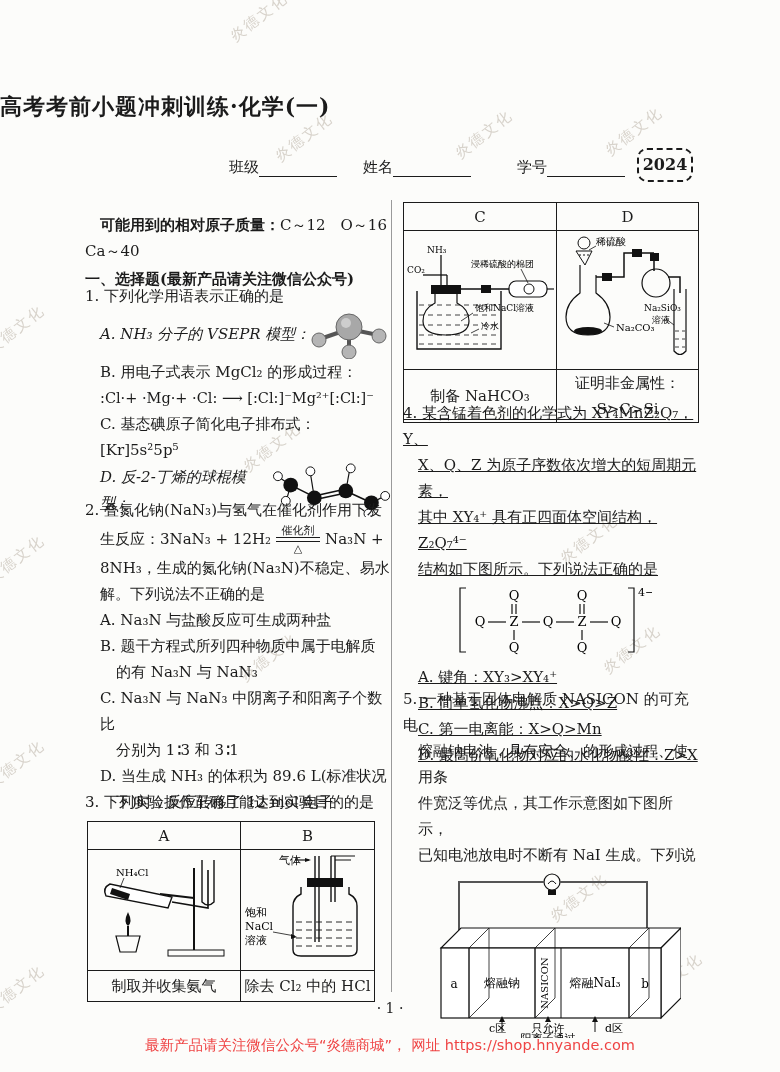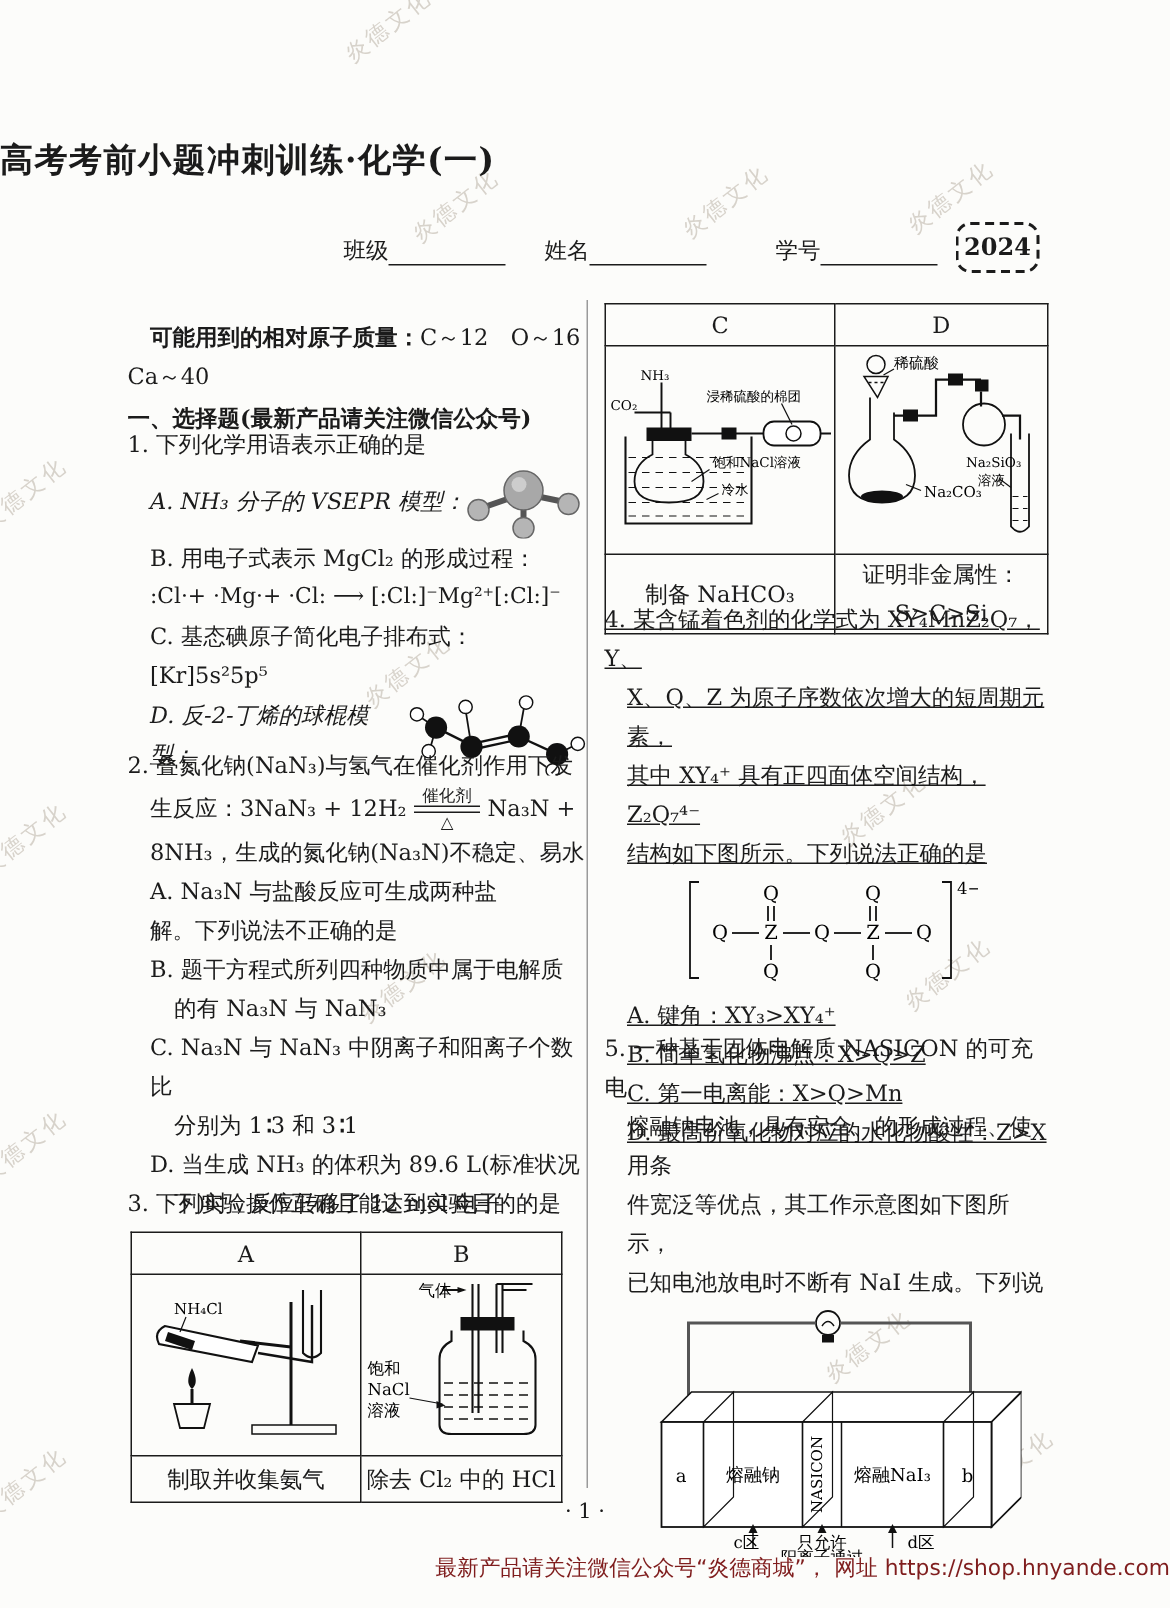--- a/index.html
+++ b/index.html
@@ -29,22 +29,22 @@
   .cat .rule{width:44px;height:3px;border-top:1.3px solid #1b1b1b;border-bottom:1.3px solid #1b1b1b;margin:1px 0;}
   .optrow{display:flex;align-items:center;padding-left:15px;font-style:italic;}
   
   table.x{border-collapse:collapse;width:100%;background:#fcfcfa;}
   table.x td{border:1.6px solid #1b1b1b;text-align:center;font-size:15px;padding:0;}
   td.hdr{height:27px;font-size:16px;}
   td.cap{height:30px;}
   td.body{vertical-align:middle;}
   svg text{font-family:"DejaVu Serif","Liberation Serif",serif;}
   .footer-page{left:0;top:1000px;width:780px;text-align:center;font-size:14px;z-index:2;}
-  .footer-promo{left:0;top:1036px;width:780px;text-align:right;font-size:14.5px;
-        font-family:"DejaVu Sans","Liberation Sans",sans-serif;color:#7f1d1d;z-index:2;}
+  .footer-promo{left:0;top:1036px;width:780px;text-align:center;font-size:14.5px;
+        font-family:"DejaVu Sans","Liberation Sans",sans-serif;color:#ef4444;z-index:2;}
 </style>
 </head>
 <body>
 
 <div class="page">
 
   <div class="wm" style="left:270px;top:128px;">炎德文化</div>
   <div class="wm" style="left:450px;top:125px;">炎德文化</div>
   <div class="wm" style="left:600px;top:122px;">炎德文化</div>
   <div class="wm" style="left:225px;top:8px;">炎德文化</div>
@@ -134,22 +134,22 @@
     <div class="eqline">
       <span>生反应：3NaN₃ + 12H₂</span>
       <span class="cat">
         <span class="t">催化剂</span>
         <span class="rule"></span>
         <span class="b">△</span>
       </span>
       <span>Na₃N +</span>
     </div>
     <div class="l1">8NH₃，生成的氮化钠(Na₃N)不稳定、易水</div>
+    <div class="l1">解。下列说法不正确的是</div>
     <div class="l1">A. Na₃N 与盐酸反应可生成两种盐</div>
-    <div class="l1">解。下列说法不正确的是</div>
     <div class="l1">B. 题干方程式所列四种物质中属于电解质</div>
     <div class="l2">的有 Na₃N 与 NaN₃</div>
     <div class="l1">C. Na₃N 与 NaN₃ 中阴离子和阳离子个数比</div>
     <div class="l2">分别为 1∶3 和 3∶1</div>
     <div class="l1">D. 当生成 NH₃ 的体积为 89.6 L(标准状况</div>
     <div class="l2">下)时，反应转移了 12 mol 电子</div>
   </div>
 
   <div class="col" style="left:85px;top:789px;width:306px;">
     <div class="l0">3. 下列实验操作正确且能达到实验目的的是</div>

